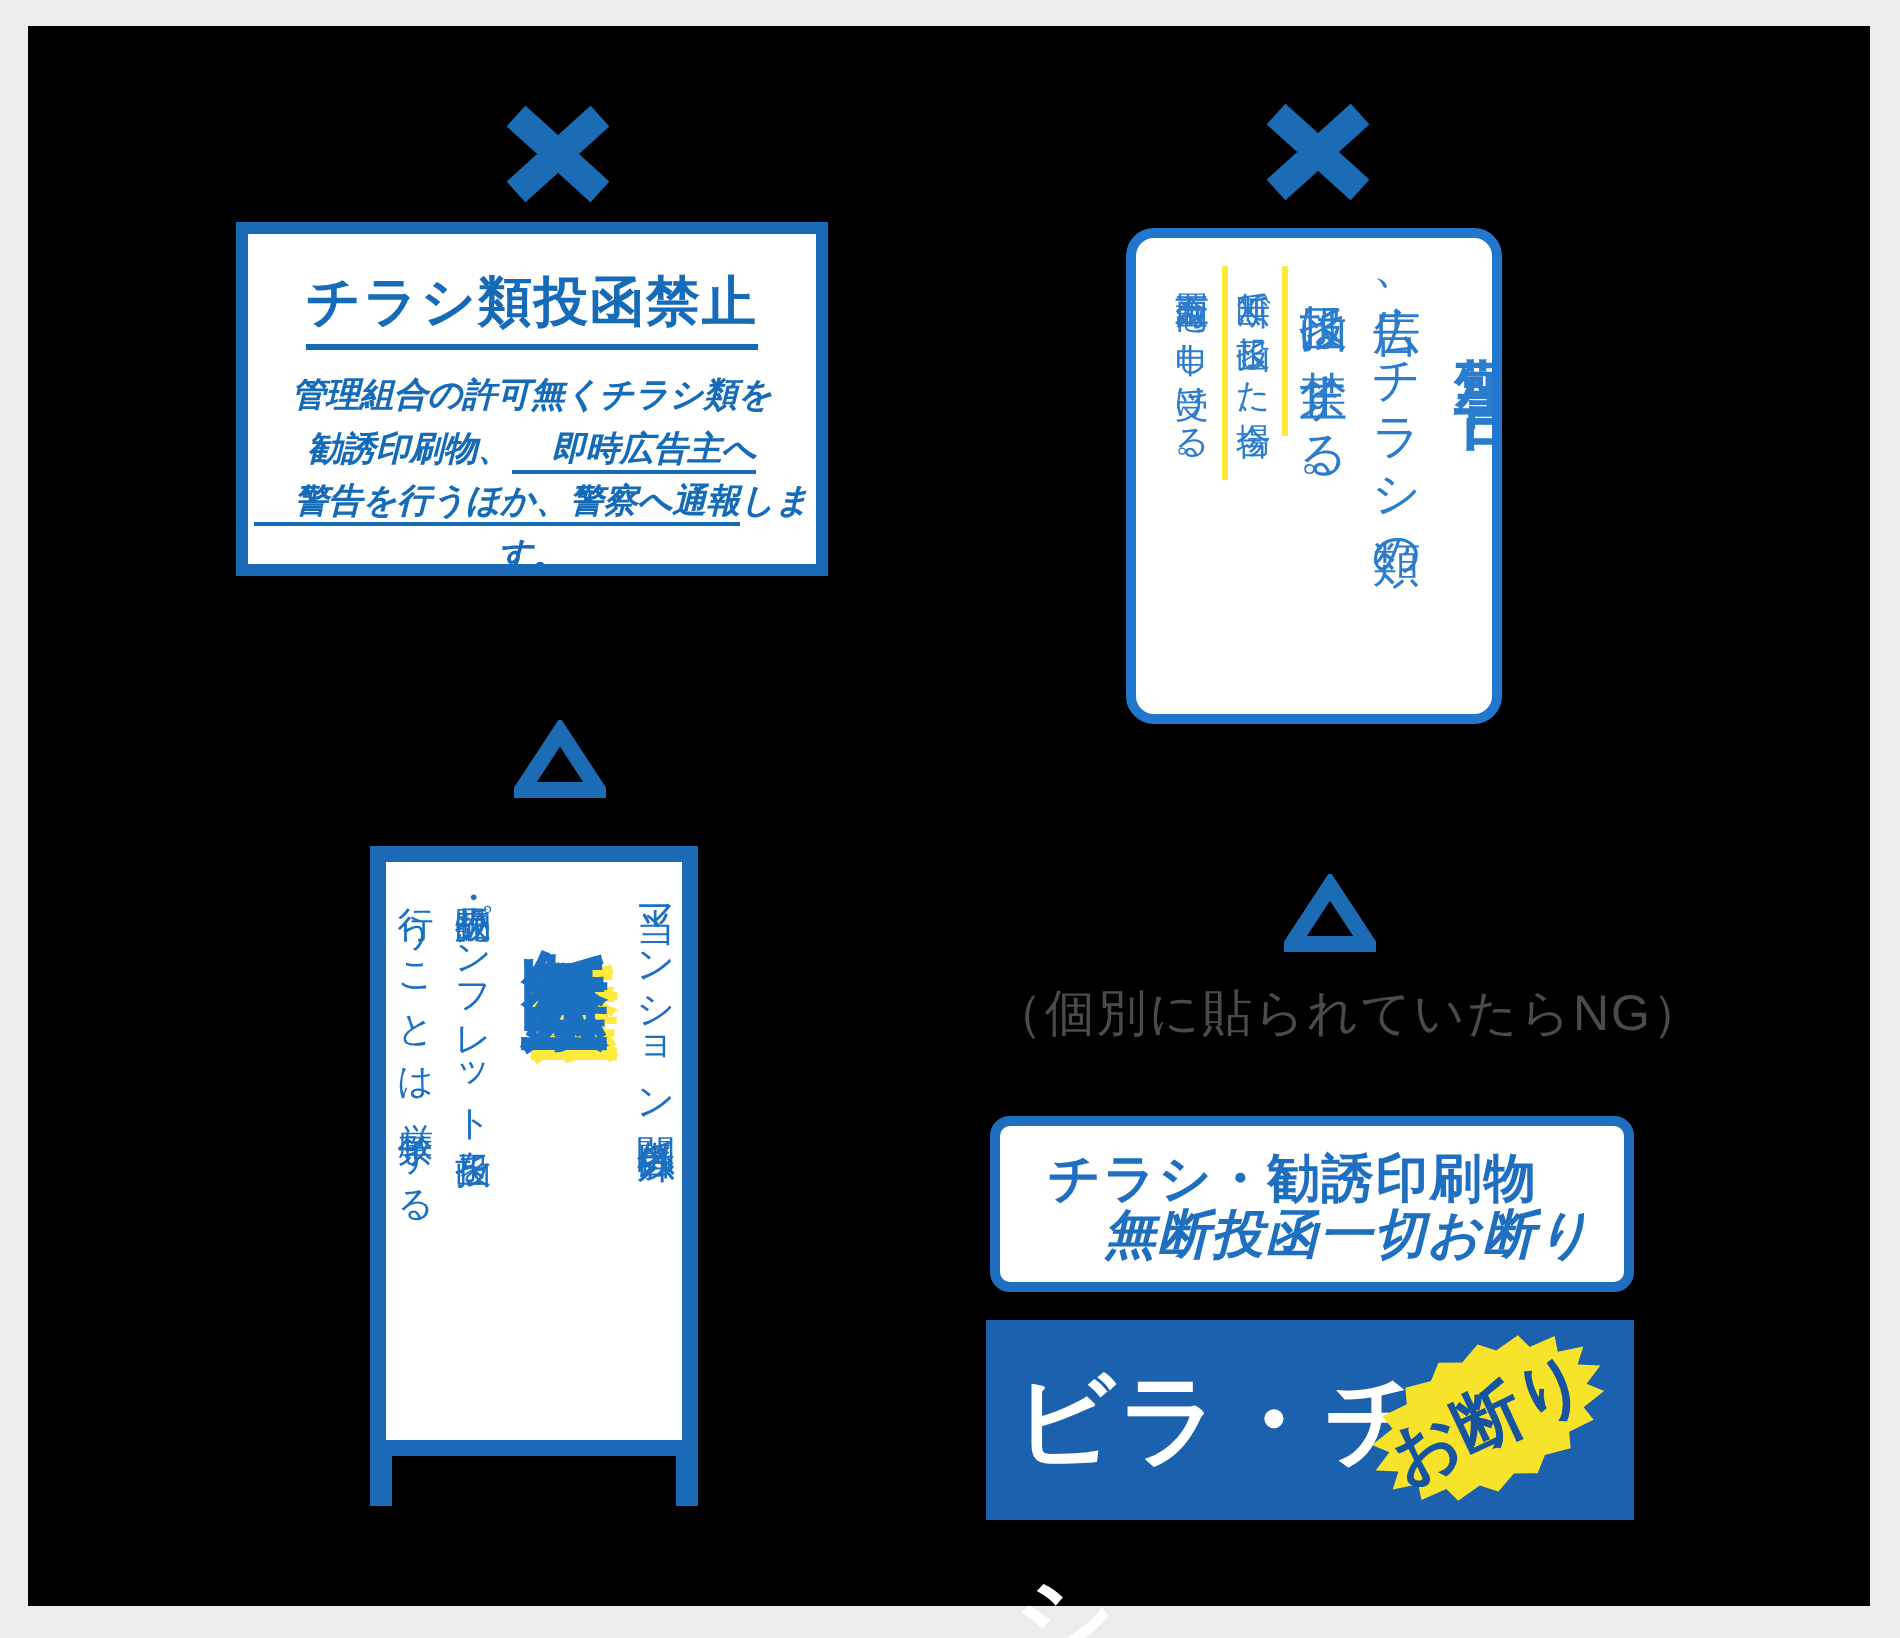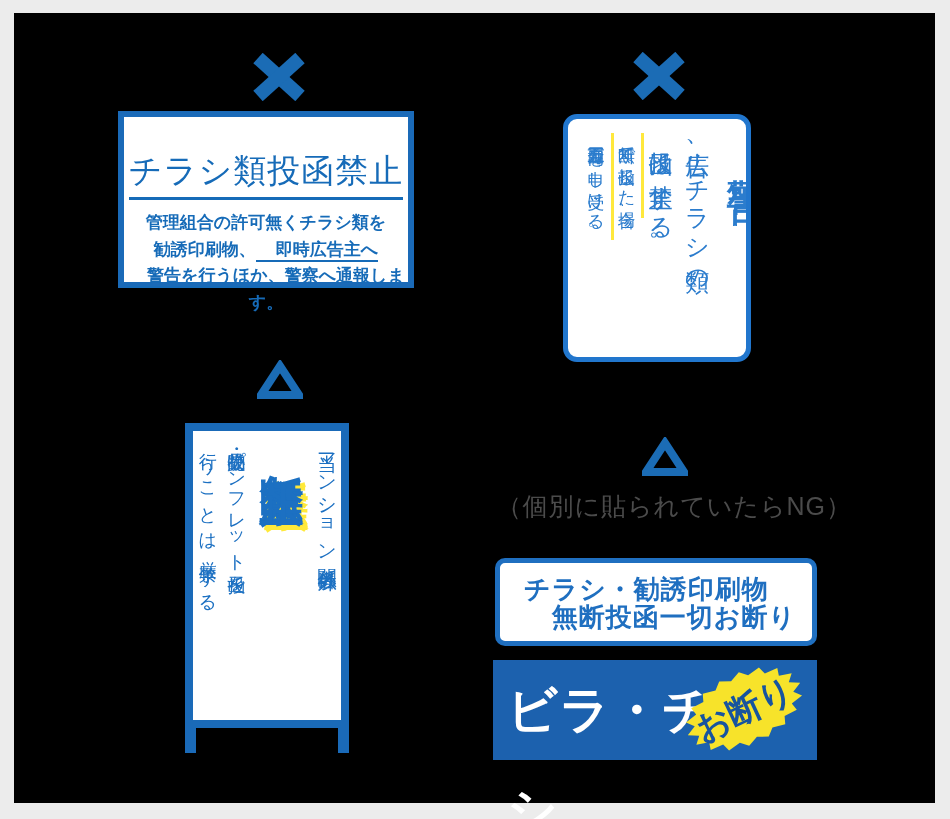--- a/index.html
+++ b/index.html
@@ -9,23 +9,23 @@
   .panel { position:absolute; left:14px; top:13px; width:921px; height:790px; background:#000; }
 
   .abs { position:absolute; }
 
   
   .mark { display:block; }
 
   
   .sign1 { left:104px; top:98px; width:296px; height:177px; background:#fff;
            border:6px solid #1a6ab8; text-align:center; color:#166bb8; }
-  .sign1 .title { display:inline-block; margin-top:32px; font-size:33px; font-weight:normal;
+  .sign1 .title { display:inline-block; margin-top:16px; font-size:27px; font-weight:bold;
                   border-bottom:3px solid currentColor; padding-bottom:3px; letter-spacing:1px; }
-  .sign1 .body { margin-top:10px; font-size:17px; font-weight:bold; line-height:1.57; letter-spacing:0px; }
+  .sign1 .body { margin-top:10px; font-size:17px; font-weight:bold; line-height:1.57; letter-spacing:0px;font-style:italic; }
   .u { border-bottom:2px solid currentColor; padding-bottom:1px;padding-left:20px; }
 
   
   .sign2 { left:549px; top:101px; width:188px; height:248px; background:#fff;
            border:5px solid #2176cd; border-radius:14px; color:#2b7ccd; overflow:hidden; }
   .sign2 .vwrap { writing-mode:vertical-rl; text-orientation:upright; height:100%;
                   padding:14px 8px 10px 8px; line-height:1; }
   .sign2 p { line-height:1.15; }
   .s2c1 { font-size:37px; font-weight:bold; letter-spacing:8px; padding-top:16px; margin-left:12px; }
   .s2c2 { font-size:24px; letter-spacing:2px; margin-left:9px; }
@@ -47,21 +47,21 @@
   .s3c4 { font-size:18px; letter-spacing:5px; }
   .leg { position:absolute; width:11px; height:27px; background:#1a6ab8; top:713px; }
 
   
   .caption { left:446px; top:477px; width:392px; text-align:right;
              font-size:25px; color:#4b4b4b; letter-spacing:1px; }
   .sign4 { left:481px; top:545px; width:322px; height:88px; background:#fff;
            border:5px solid #1f6fc0; border-radius:10px; color:#1f6fc0;
            font-weight:bold; font-size:26px; line-height:1.08; padding-top:12px; }
   .sign4 .l1 { text-align:left; padding-left:24px; letter-spacing:1px; }
-  .sign4 .l2 { text-align:right; padding-right:16px; letter-spacing:1px; }
+  .sign4 .l2 { text-align:right; padding-right:16px; letter-spacing:1px;font-style:italic; }
   .banner { left:479px; top:647px; width:324px; height:100px; background:#1c61ae; }
   .banner .btext { position:absolute; left:14px; top:0; height:100px; line-height:100px;
                    font-family:"Liberation Serif", serif; font-weight:bold;
                    font-size:50px; color:#fff; letter-spacing:1px; }
   .burst { position:absolute; left:176px; top:-4px; }
 </style>
 </head>
 <body>
 
 <div class="stage">

